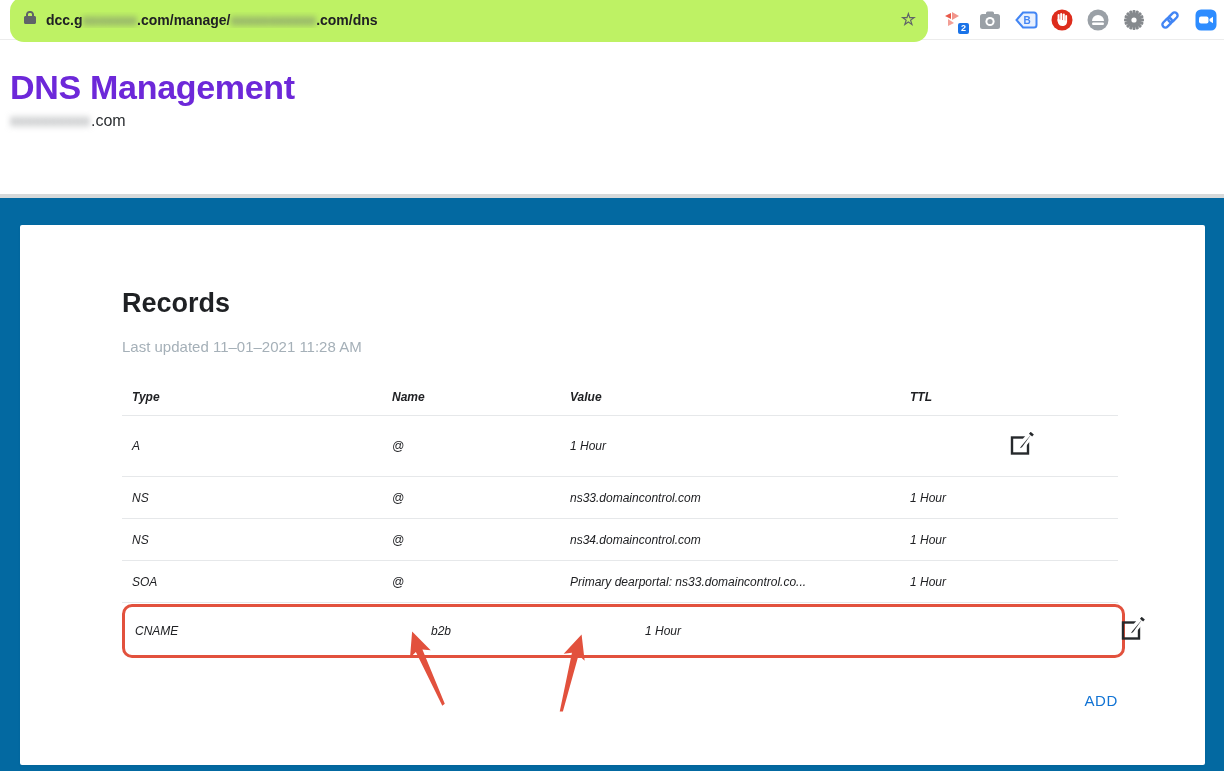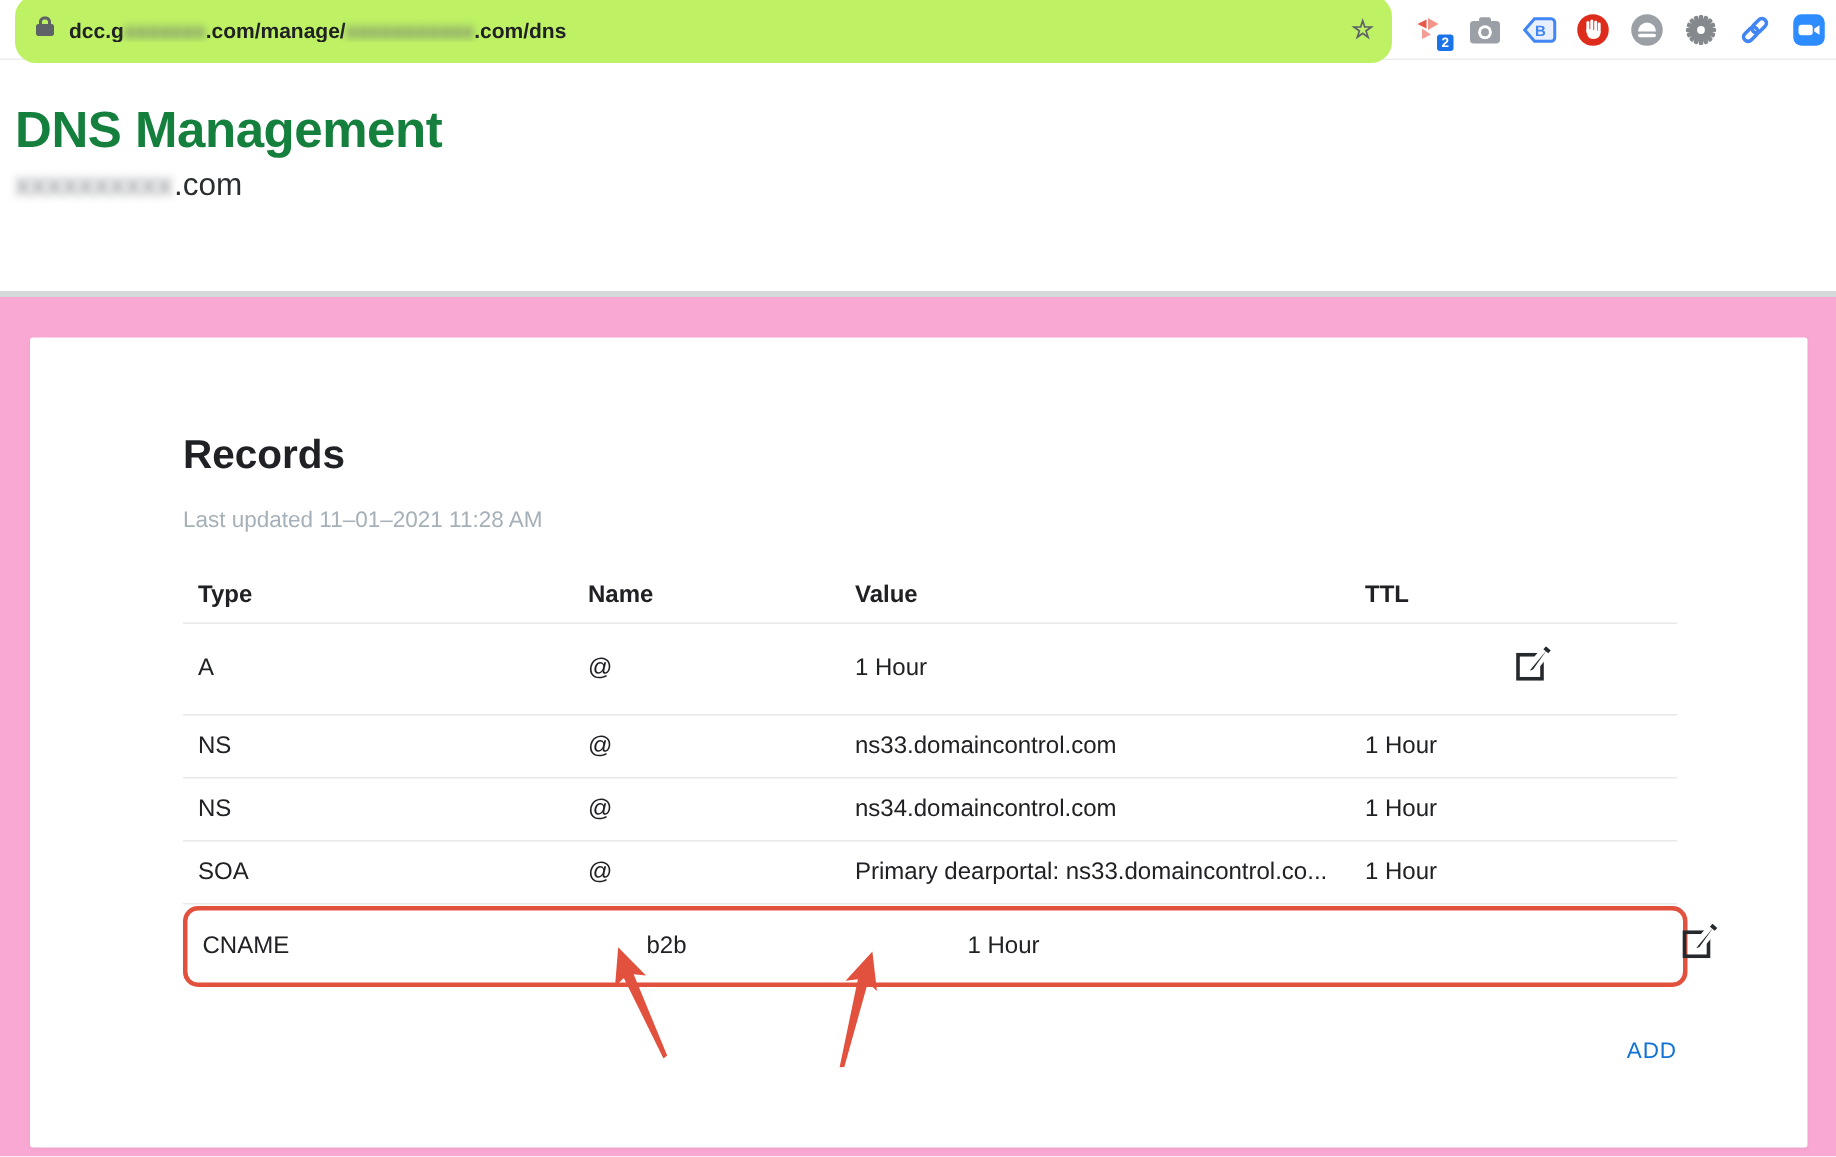--- a/index.html
+++ b/index.html
@@ -24,35 +24,35 @@
   .ext { width:24px; height:24px; position:relative; display:flex; align-items:center; justify-content:center; flex:none; }
   .ext .badge {
     position:absolute; right:-3px; bottom:-2px; background:#1a73e8; color:#fff;
     font-size:9px; font-weight:bold; padding:1px 3px; border-radius:2px; line-height:1;
   }
   
   .page-header { padding:14px 0 0 10px; background:#fff; height:154px; }
   .breadcrumb { font-size:15px; }
   .breadcrumb a { color:#1f7bd4; text-decoration:none; cursor:pointer; }
   .breadcrumb .sep { color:#6d757c; margin:0 7px; }
-  .page-title { font-size:34px; font-weight:700; color:#15803d; margin-top:14px; letter-spacing:-0.3px; }
-  .domain-line { font-size:21px; color:#2b2e31; margin-top:5px; display:flex; align-items:baseline; }
+  .page-title { font-size:34px; font-weight:700; color:#6d28d9; margin-top:14px; letter-spacing:-0.3px; }
+  .domain-line { font-size:16px; color:#2b2e31; margin-top:5px; display:flex; align-items:baseline; }
   .domain-line .blurred { filter: blur(3px); color:#7a7e82; margin-right:1px; }
   .band-divider { height:4px; background:#d6d9da; }
   
-  .gray-region { position:absolute; left:0; top:198px; width:1224px; height:573px; background:#f9a8d4; }
+  .gray-region { position:absolute; left:0; top:198px; width:1224px; height:573px; background:#0369a1; }
   .card {
     position:absolute; left:20px; top:27px; width:1185px; height:540px;
     background:#fff; border-radius:2px; box-shadow:0 1px 3px rgba(0,0,0,0.05);
     padding:63px 87px 0 102px;
   }
   .records-heading { font-size:27px; font-weight:600; color:#1f2124; }
   .last-updated { font-size:15px; color:#a5b0b8; margin-top:19px; }
   
-  .rtable { margin-top:24px; width:996px; font-size:16px; }
+  .rtable { margin-top:24px; width:996px; font-size:12px;font-style:italic; }
   .trow, .thead {
     display:grid; grid-template-columns:260px 178px 340px 140px 1fr;
     align-items:center;
   }
   .thead { height:37px; border-bottom:1px solid #e6e8ea; font-weight:700; }
   .cell { padding-left:10px; white-space:nowrap; }
   .trow { height:42px; border-bottom:1px solid #e6e8ea; }
   .trow.tall { height:61px; }
   .cell.edit { justify-self:end; padding-right:6px; }
   .hl-box {

